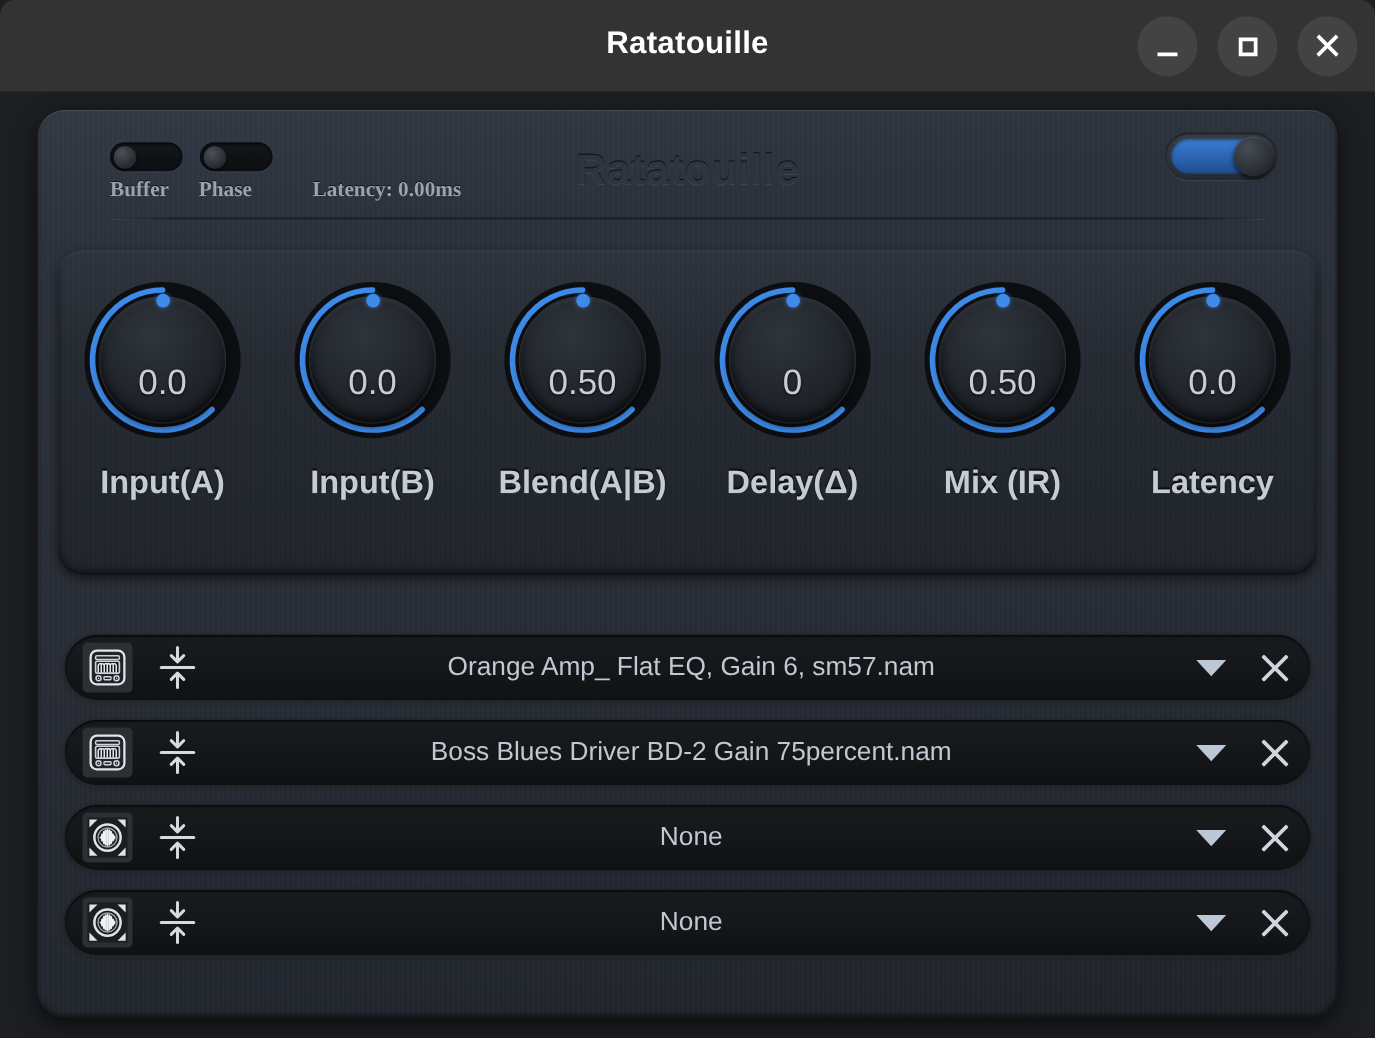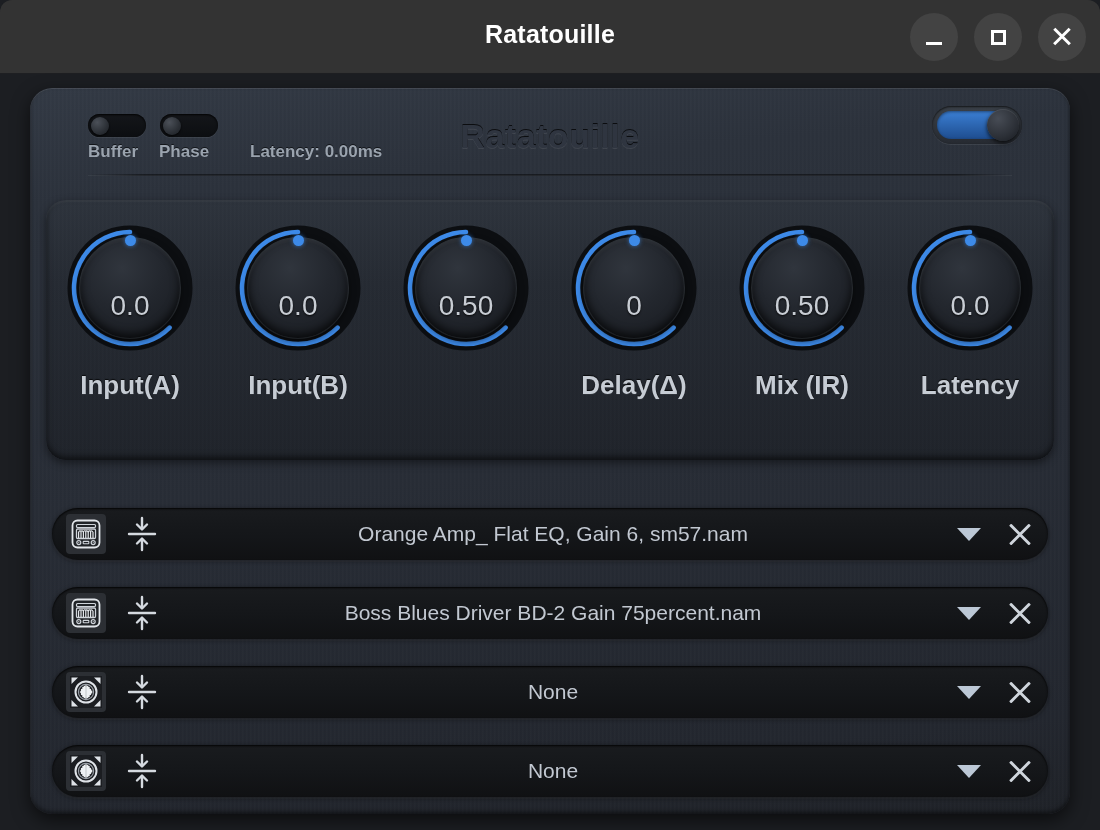--- a/index.html
+++ b/index.html
@@ -135,20 +135,21 @@
   #tog-buffer { left: 58px; top: 26px; }
   #tog-phase  { left: 130px; top: 26px; }
 
   .hdr-label {
     position: absolute;
     top: 54px;
     font-size: 17px;
     font-weight: bold;
     color: #9aa3ae;
     text-shadow: 0 -1px 0 rgba(0,0,0,0.6);
+    font-family: Liberation Serif, serif;
   }
   #lbl-buffer { left: 58px; }
   #lbl-phase  { left: 129px; }
   #lbl-latency { left: 220px; }
 
   
   #tog-master {
     position: absolute;
     right: 48px; top: 18px;
     width: 90px; height: 38px;
@@ -254,21 +255,21 @@
 
   
   #slots {
     position: absolute;
     left: 22px; top: 420px;
     width: 996px;
   }
   .slot {
     position: relative;
     height: 52px;
-    margin-bottom: 27px;
+    margin-bottom: 16px;
     border-radius: 26px;
     background: linear-gradient(180deg, #191b1e 0%, #141619 55%, #101113 100%);
     box-shadow:
       inset 0 1px 2px rgba(0,0,0,0.9),
       0 2px 2px rgba(255,255,255,0.045),
       0 1px 4px rgba(0,0,0,0.55);
     display: flex;
     align-items: center;
   }
   .slot-icon {
@@ -398,20 +399,21 @@
                 <circle cx="70" cy="70" r="56" fill="none" stroke="#0c0e11" stroke-width="13"></circle>
                 <circle cx="70" cy="70" r="48.5" fill="none" stroke="#3a3f47" stroke-width="5" opacity="0.85"></circle>
                 <path d="M 70.00 14.00 A 56 56 0 1 0 109.60 109.60" fill="none" stroke="#14171b" stroke-width="5.5" stroke-linecap="round"></path>
                 <path d="M 70.00 14.00 A 56 56 0 1 0 109.60 109.60" fill="none" stroke="#3d8ae8" stroke-width="4.5" stroke-linecap="round"></path>
               </svg>
               <div class="knob-face">
                 <span class="knob-val">0.50</span>
               </div>
               <span class="knob-dot"></span>
             </div>
+            <div class="knob-label">Blend(A|B)</div>
           </div>
           <div class="knob-cell">
             <div class="knob-wrap">
               <svg width="140" height="140" viewBox="0 0 140 140">
                 <circle cx="70" cy="70" r="56" fill="none" stroke="#0c0e11" stroke-width="13"></circle>
                 <circle cx="70" cy="70" r="48.5" fill="none" stroke="#3a3f47" stroke-width="5" opacity="0.85"></circle>
                 <path d="M 70.00 14.00 A 56 56 0 1 0 109.60 109.60" fill="none" stroke="#14171b" stroke-width="5.5" stroke-linecap="round"></path>
                 <path d="M 70.00 14.00 A 56 56 0 1 0 109.60 109.60" fill="none" stroke="#3d8ae8" stroke-width="4.5" stroke-linecap="round"></path>
               </svg>
               <div class="knob-face">

